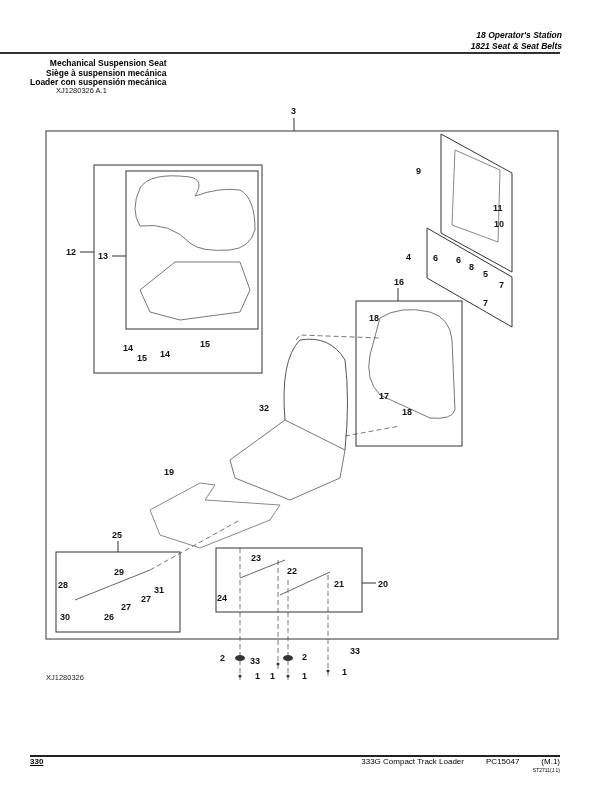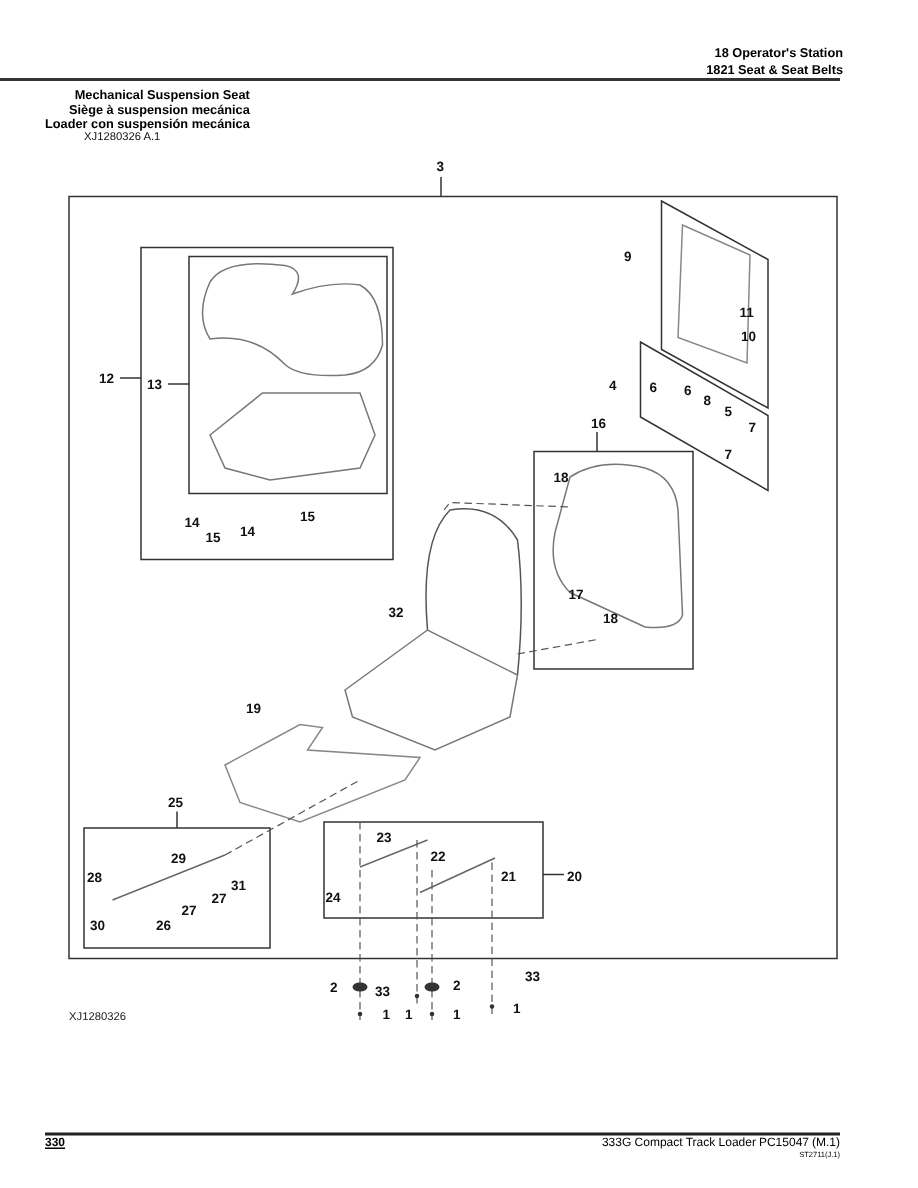--- a/index.html
+++ b/index.html
@@ -1,27 +1,27 @@
 <!DOCTYPE html>
 <html><head>
 <meta charset="utf-8">
 <style>
   html, body { margin:0; padding:0; background:#ffffff; }
   body { width:612px; height:792px; position:relative; overflow:hidden; font-family:"Liberation Sans", sans-serif; color:#000; }
-  .hdr-right { position:absolute; right:50px; top:30px; text-align:right; font-weight:bold; font-size:8.5px; line-height:11px; }
+  .hdr-right { position:absolute; right:50px; top:30px; text-align:right; font-weight:bold; font-size:8.5px; line-height:11px;font-style:italic; }
   .hdr-rule { position:absolute; left:0; width:560px; top:52px; height:1.5px; background:#333; }
   .title-block { position:absolute; left:30px; top:59px; font-weight:bold; font-size:8.5px; line-height:9.5px;text-align:right; }
   .ref-id { position:absolute; left:30px; top:86px; font-size:7.5px; color:#111;margin-left:26px; }
   .diagram { position:absolute; left:0; top:0; width:612px; height:792px; }
   .fig-id { position:absolute; left:46px; top:673px; font-size:7.5px; font-weight:normal; color:#222; }
   .ftr-rule { position:absolute; left:30px; width:530px; top:755px; height:1.5px; background:#222; }
   .page-num { position:absolute; left:30px; top:757px; font-size:8px; font-weight:bold;text-decoration:underline; }
   .ftr-right { position:absolute; right:52px; top:757px; font-size:8px; text-align:right; }
   .ftr-small { position:absolute; right:52px; top:767px; font-size:5px; text-align:right; }
-  .ftr-right span { margin-left:2px; }
+  .ftr-right span { margin-left:22px; }
   svg text { font-family:"Liberation Sans", sans-serif; font-weight:bold; font-size:9px; fill:#111; }
 </style>
 </head>
 <body>
 
 <div class="hdr-right">
   <div>18 Operator's Station</div>
   <div>1821 Seat &amp; Seat Belts</div>
 </div>
 <div class="hdr-rule"></div>

